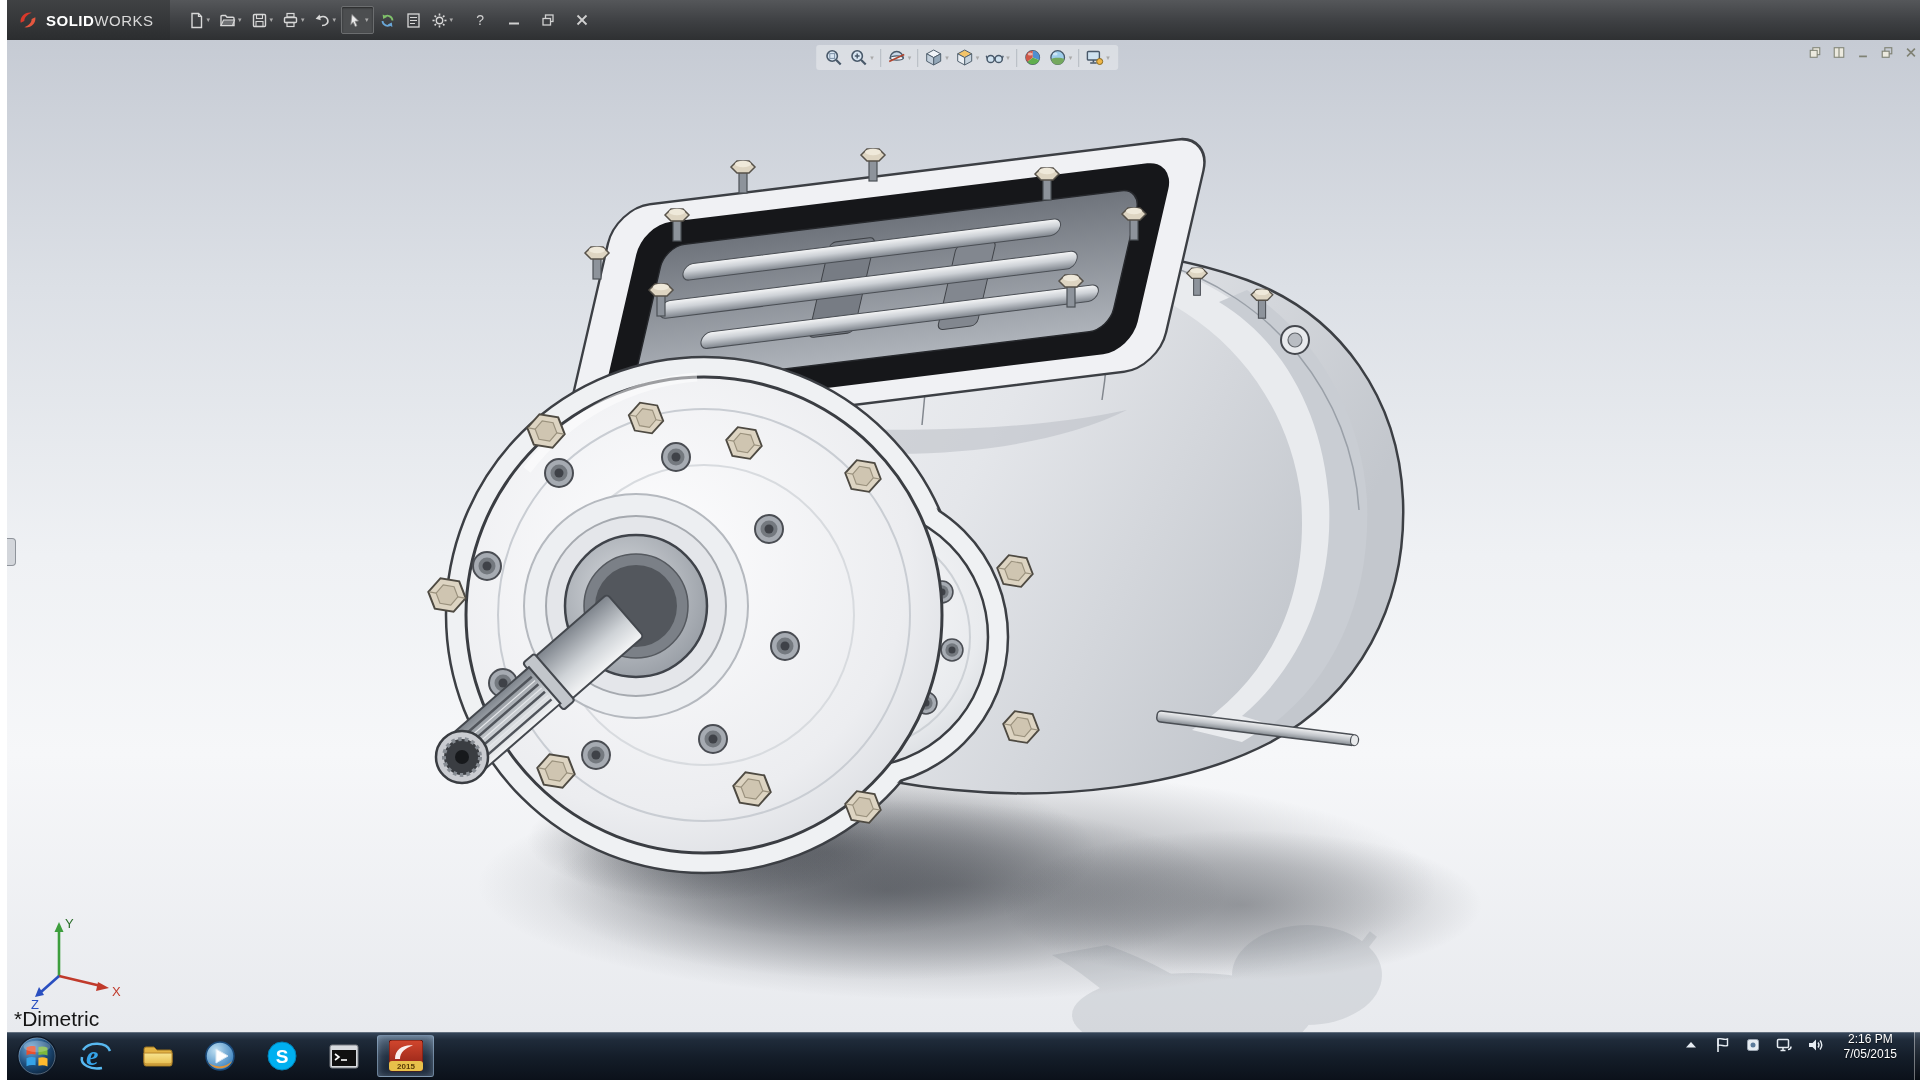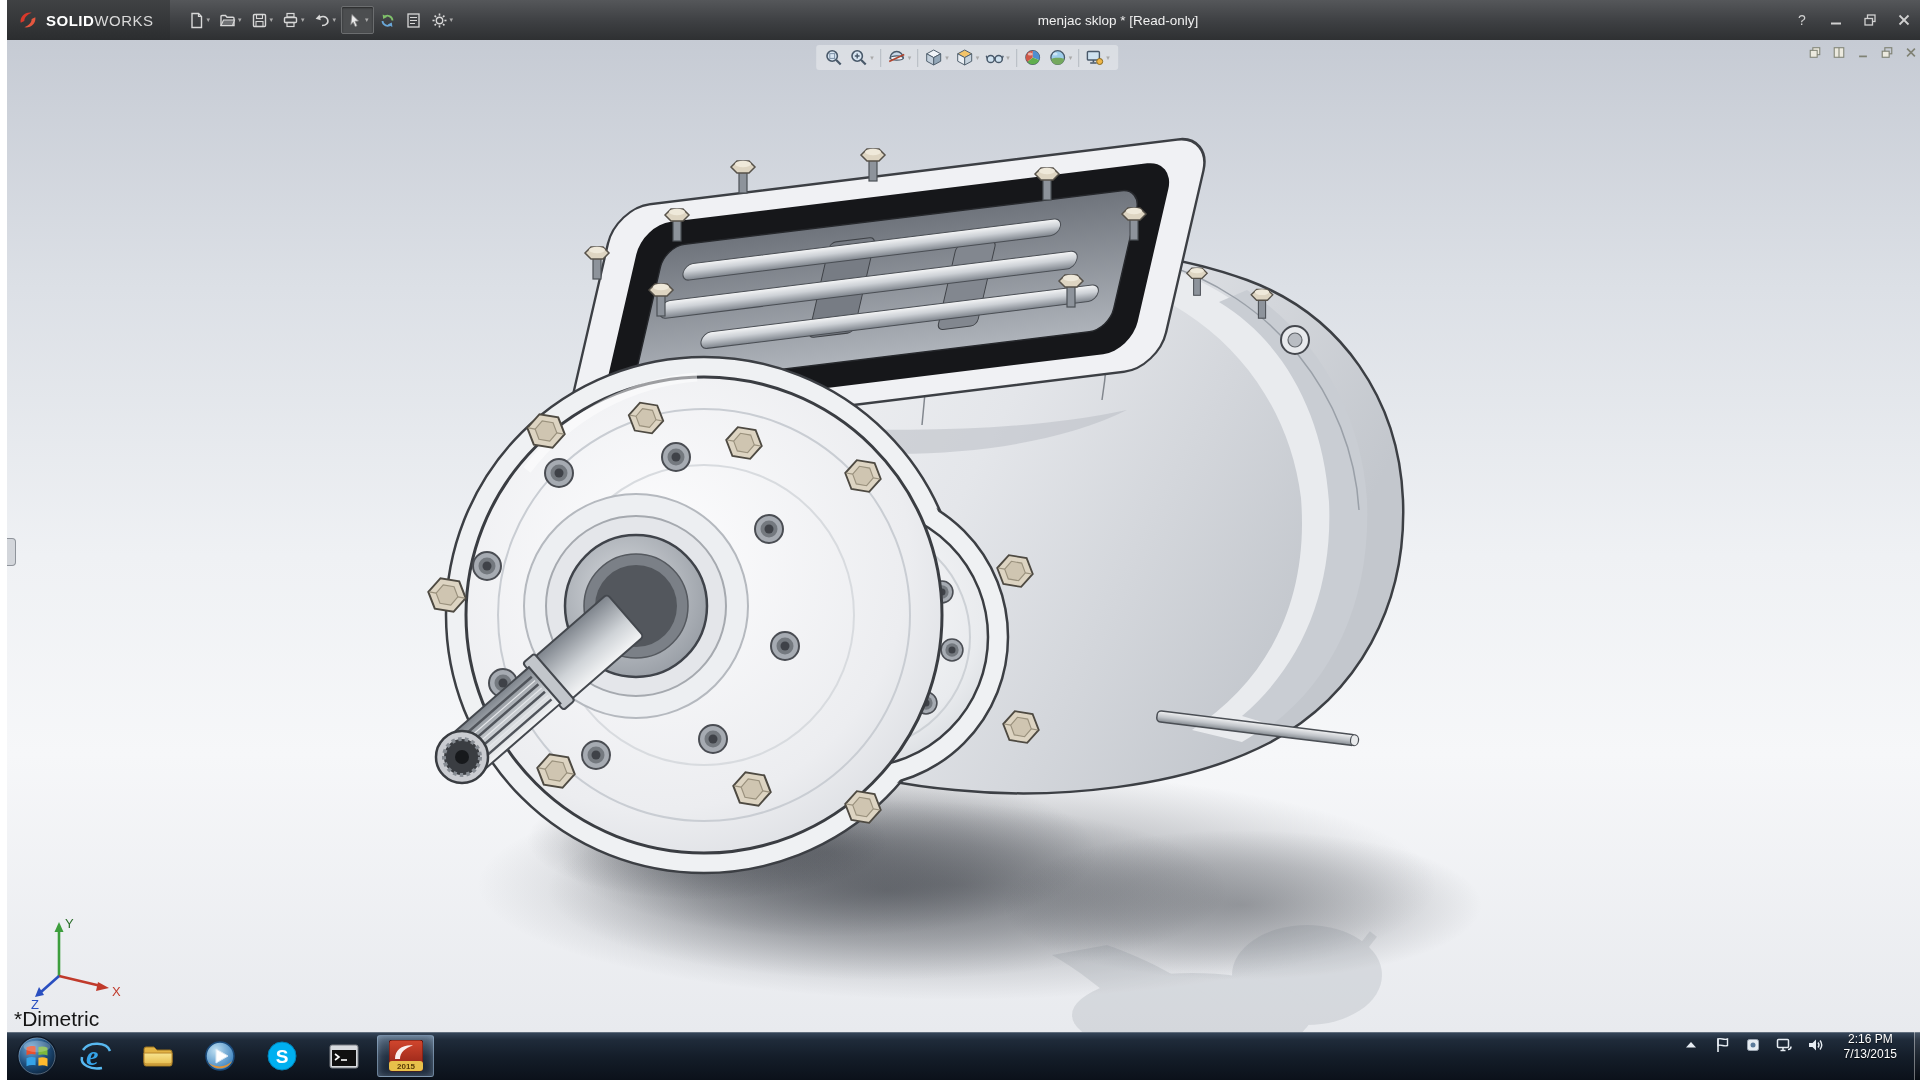--- a/index.html
+++ b/index.html
@@ -150,21 +150,20 @@
               <line x1="3.6" y1="3.6" x2="5" y2="5"></line>
               <line x1="12" y1="12" x2="13.4" y2="13.4"></line>
               <line x1="3.6" y1="13.4" x2="5" y2="12"></line>
               <line x1="12" y1="5" x2="13.4" y2="3.6"></line>
             </g>
           </svg>
         <span class="caret">▾</span>
       </div>
     </div>
 
-    <div class="doc-title">menjac sklop * [Read-only]</div>
 
     <div class="winc">
       <div class="wc">?</div>
       <div class="wc">
         <svg viewBox="0 0 12 12">
             <line x1="1" y1="9.5" x2="11" y2="9.5" stroke="#d0d0d0" stroke-width="2"></line>
           </svg>
       </div>
       <div class="wc">
         <svg viewBox="0 0 12 12">
@@ -639,19 +638,19 @@
       </div>
       <div class="tray-btn">
         <svg viewBox="0 0 18 18">
             <polygon points="3,7 6.5,7 10,3.5 10,14.5 6.5,11 3,11" fill="#e6ecf2"></polygon>
             <path d="M12,6.5 q2,2.5 0,5" fill="none" stroke="#e6ecf2" stroke-width="1.4"></path>
             <path d="M14,4.5 q3.5,4.5 0,9" fill="none" stroke="#e6ecf2" stroke-width="1.4"></path>
           </svg>
       </div>
       <div class="clock">
         <span>2:16 PM</span>
-        <span>7/13/2015</span>
+        <span>7/05/2015</span>
       </div>
       <div class="show-desktop"></div>
     </div>
   </footer>
 
 </div>
 
 </body></html>

